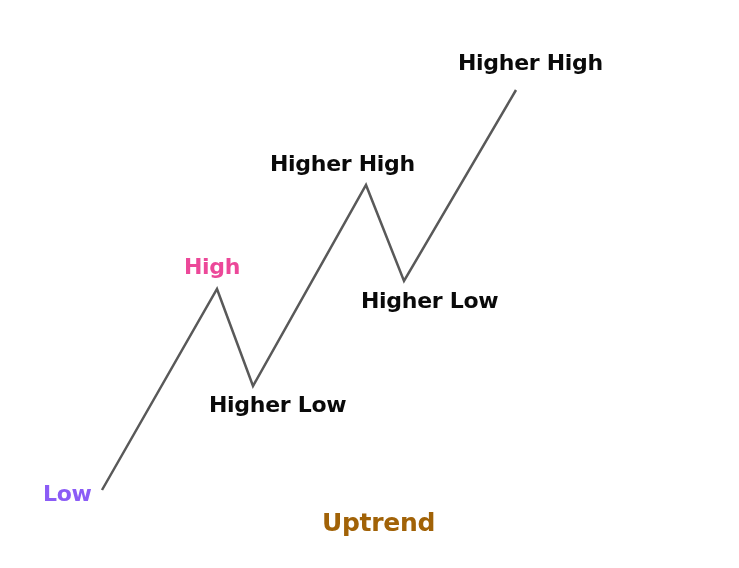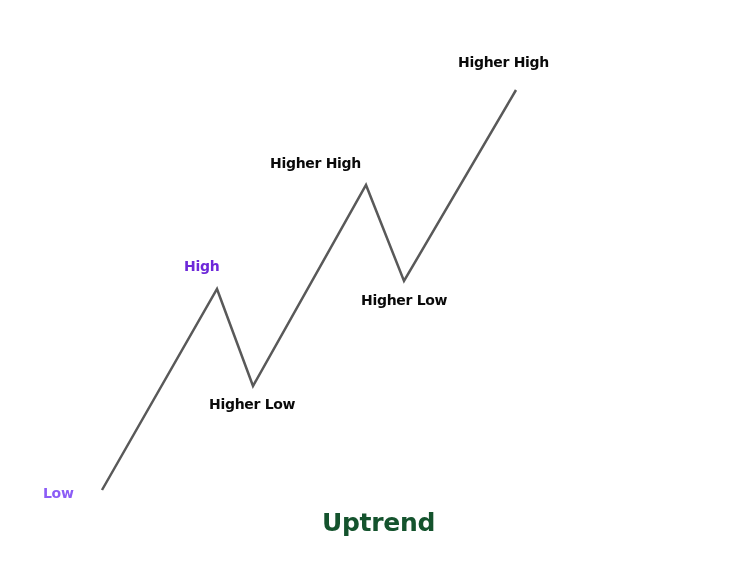--- a/index.html
+++ b/index.html
@@ -17,21 +17,21 @@
   }
   #trend-svg {
     position: absolute;
     left: 0;
     top: 0;
     width: 739px;
     height: 568px;
   }
   .pt-label {
     position: absolute;
-    font-size: 14px;
+    font-size: 22px;
     font-weight: bold;
     letter-spacing: -0.3px;
     color: #0a0a0a;
     white-space: nowrap;
     line-height: 21px;
   }
   .trend-label {
     position: absolute;
     font-size: 25px;
     font-weight: bold;
@@ -44,25 +44,25 @@
 <body>
 
 <div id="canvas">
 
   <svg id="trend-svg" viewBox="0 0 739 568" xmlns="http://www.w3.org/2000/svg">
     <polyline fill="none" stroke-linejoin="miter" stroke-linecap="butt" points="102,490 217,289 253,386 366,185 404,281 516,90" stroke="#595959" stroke-width="2.5"></polyline>
   </svg>
 
   <span class="pt-label" style="left: 43px; top: 483px; color: #8b5cf6;">Low</span>
 
-  <span class="pt-label" style="left: 184px; top: 256px; color: #6d28d9;">High</span>
+  <span class="pt-label" style="left: 184px; top: 256px; color: #ec4899;">High</span>
 
   <span class="pt-label" style="left: 209px; top: 394px; color: rgb(10, 10, 10);">Higher Low</span>
 
   <span class="pt-label" style="left: 270px; top: 153px; color: rgb(10, 10, 10);">Higher High</span>
 
   <span class="pt-label" style="left: 361px; top: 290px; color: rgb(10, 10, 10);">Higher Low</span>
 
   <span class="pt-label" style="left: 458px; top: 52px; color: rgb(10, 10, 10);">Higher High</span>
 
-  <span class="trend-label" style="left: 322px; top: 509px; color: #14532d;">Uptrend</span>
+  <span class="trend-label" style="left: 322px; top: 509px; color: #a16207;">Uptrend</span>
 
 </div>
 
 </body></html>

